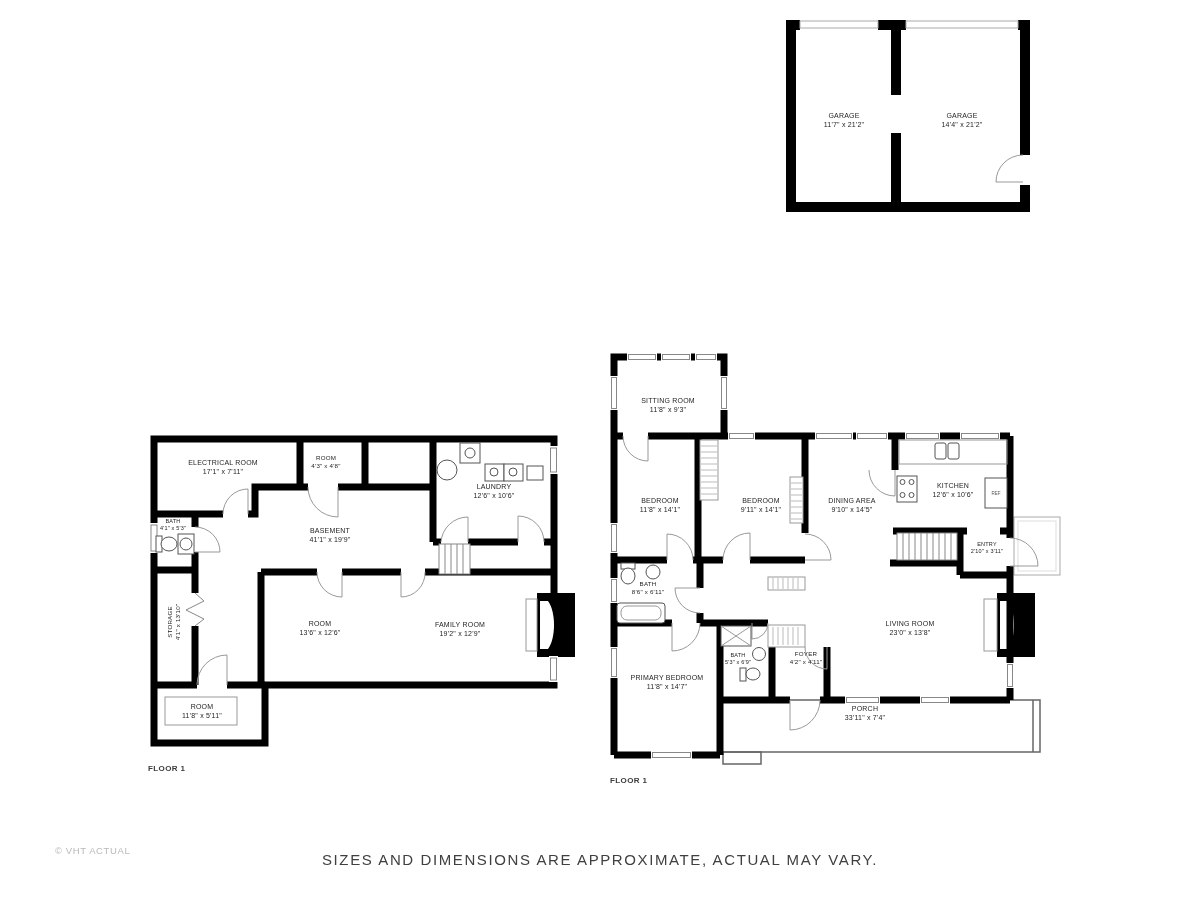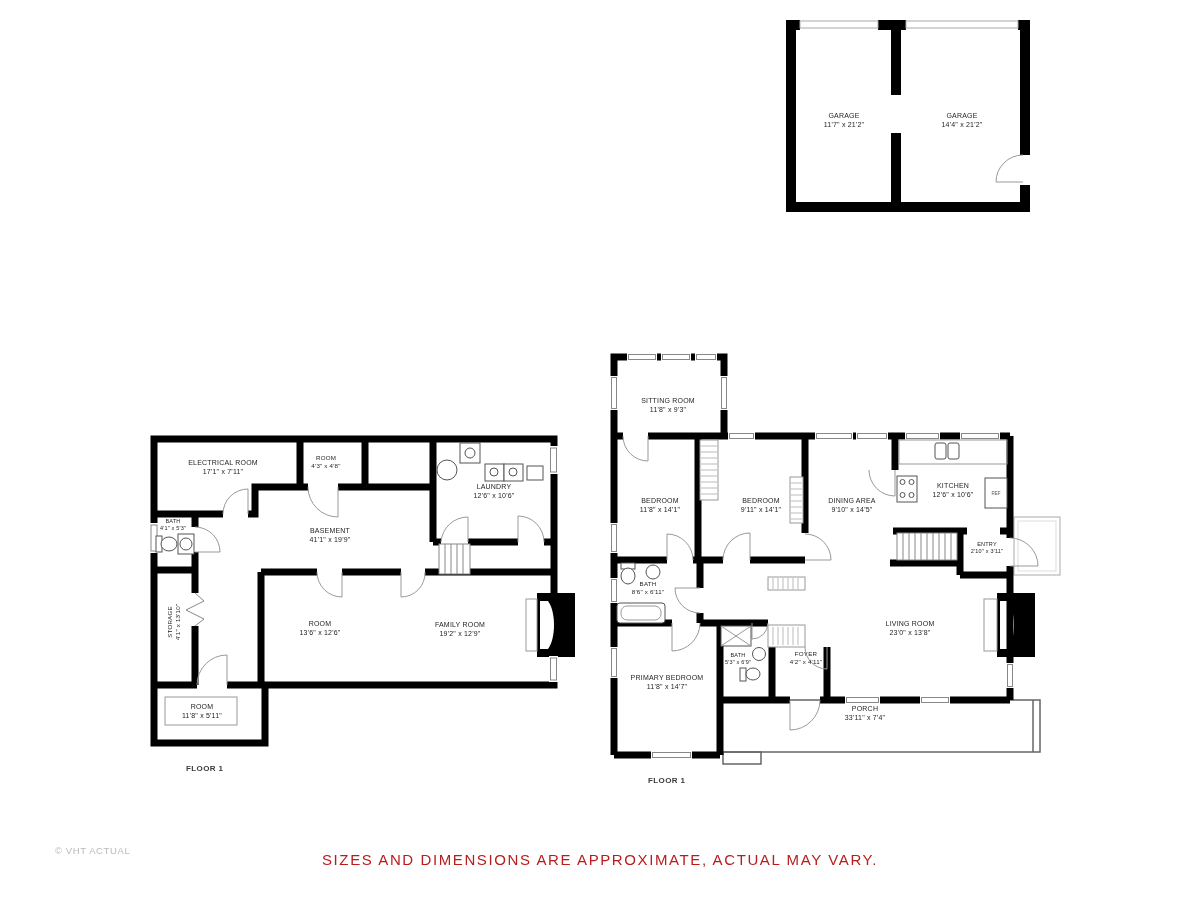--- a/index.html
+++ b/index.html
@@ -8,23 +8,23 @@
   .plan { position:absolute; }
   .plan svg { display:block; }
   .room-label { position:absolute; transform:translate(-50%,-50%); text-align:center;
                 color:#1d1d1d; font-size:7px; line-height:1.35; letter-spacing:.2px;
                 white-space:nowrap; }
   .room-label span { display:block; }
   .room-label.sm { font-size:5.5px; }
   .room-label.md { font-size:6.2px; }
   .room-label.rot { transform:translate(-50%,-50%) rotate(-90deg); }
   .floor-tag { position:absolute; font-size:8px; font-weight:bold; color:#3c3c3c;
-               letter-spacing:.4px;margin-left:38px; }
+               letter-spacing:.4px; }
   .disclaimer { position:absolute; left:0; right:0; top:851px; text-align:center;
-                font-size:15px; color:#b91c1c; letter-spacing:1.6px; }
+                font-size:15px; color:#404040; letter-spacing:1.6px; }
   .watermark { position:absolute; left:55px; top:845px; font-size:9.5px;
                color:#b9b9b9; letter-spacing:.6px; }
 </style>
 </head>
 <body>
 
 <div class="sheet">
 
   <div class="plan" style="left:784px; top:18px; width:248px; height:196px;">
     <svg width="248" height="196" viewBox="0 0 248 196">

